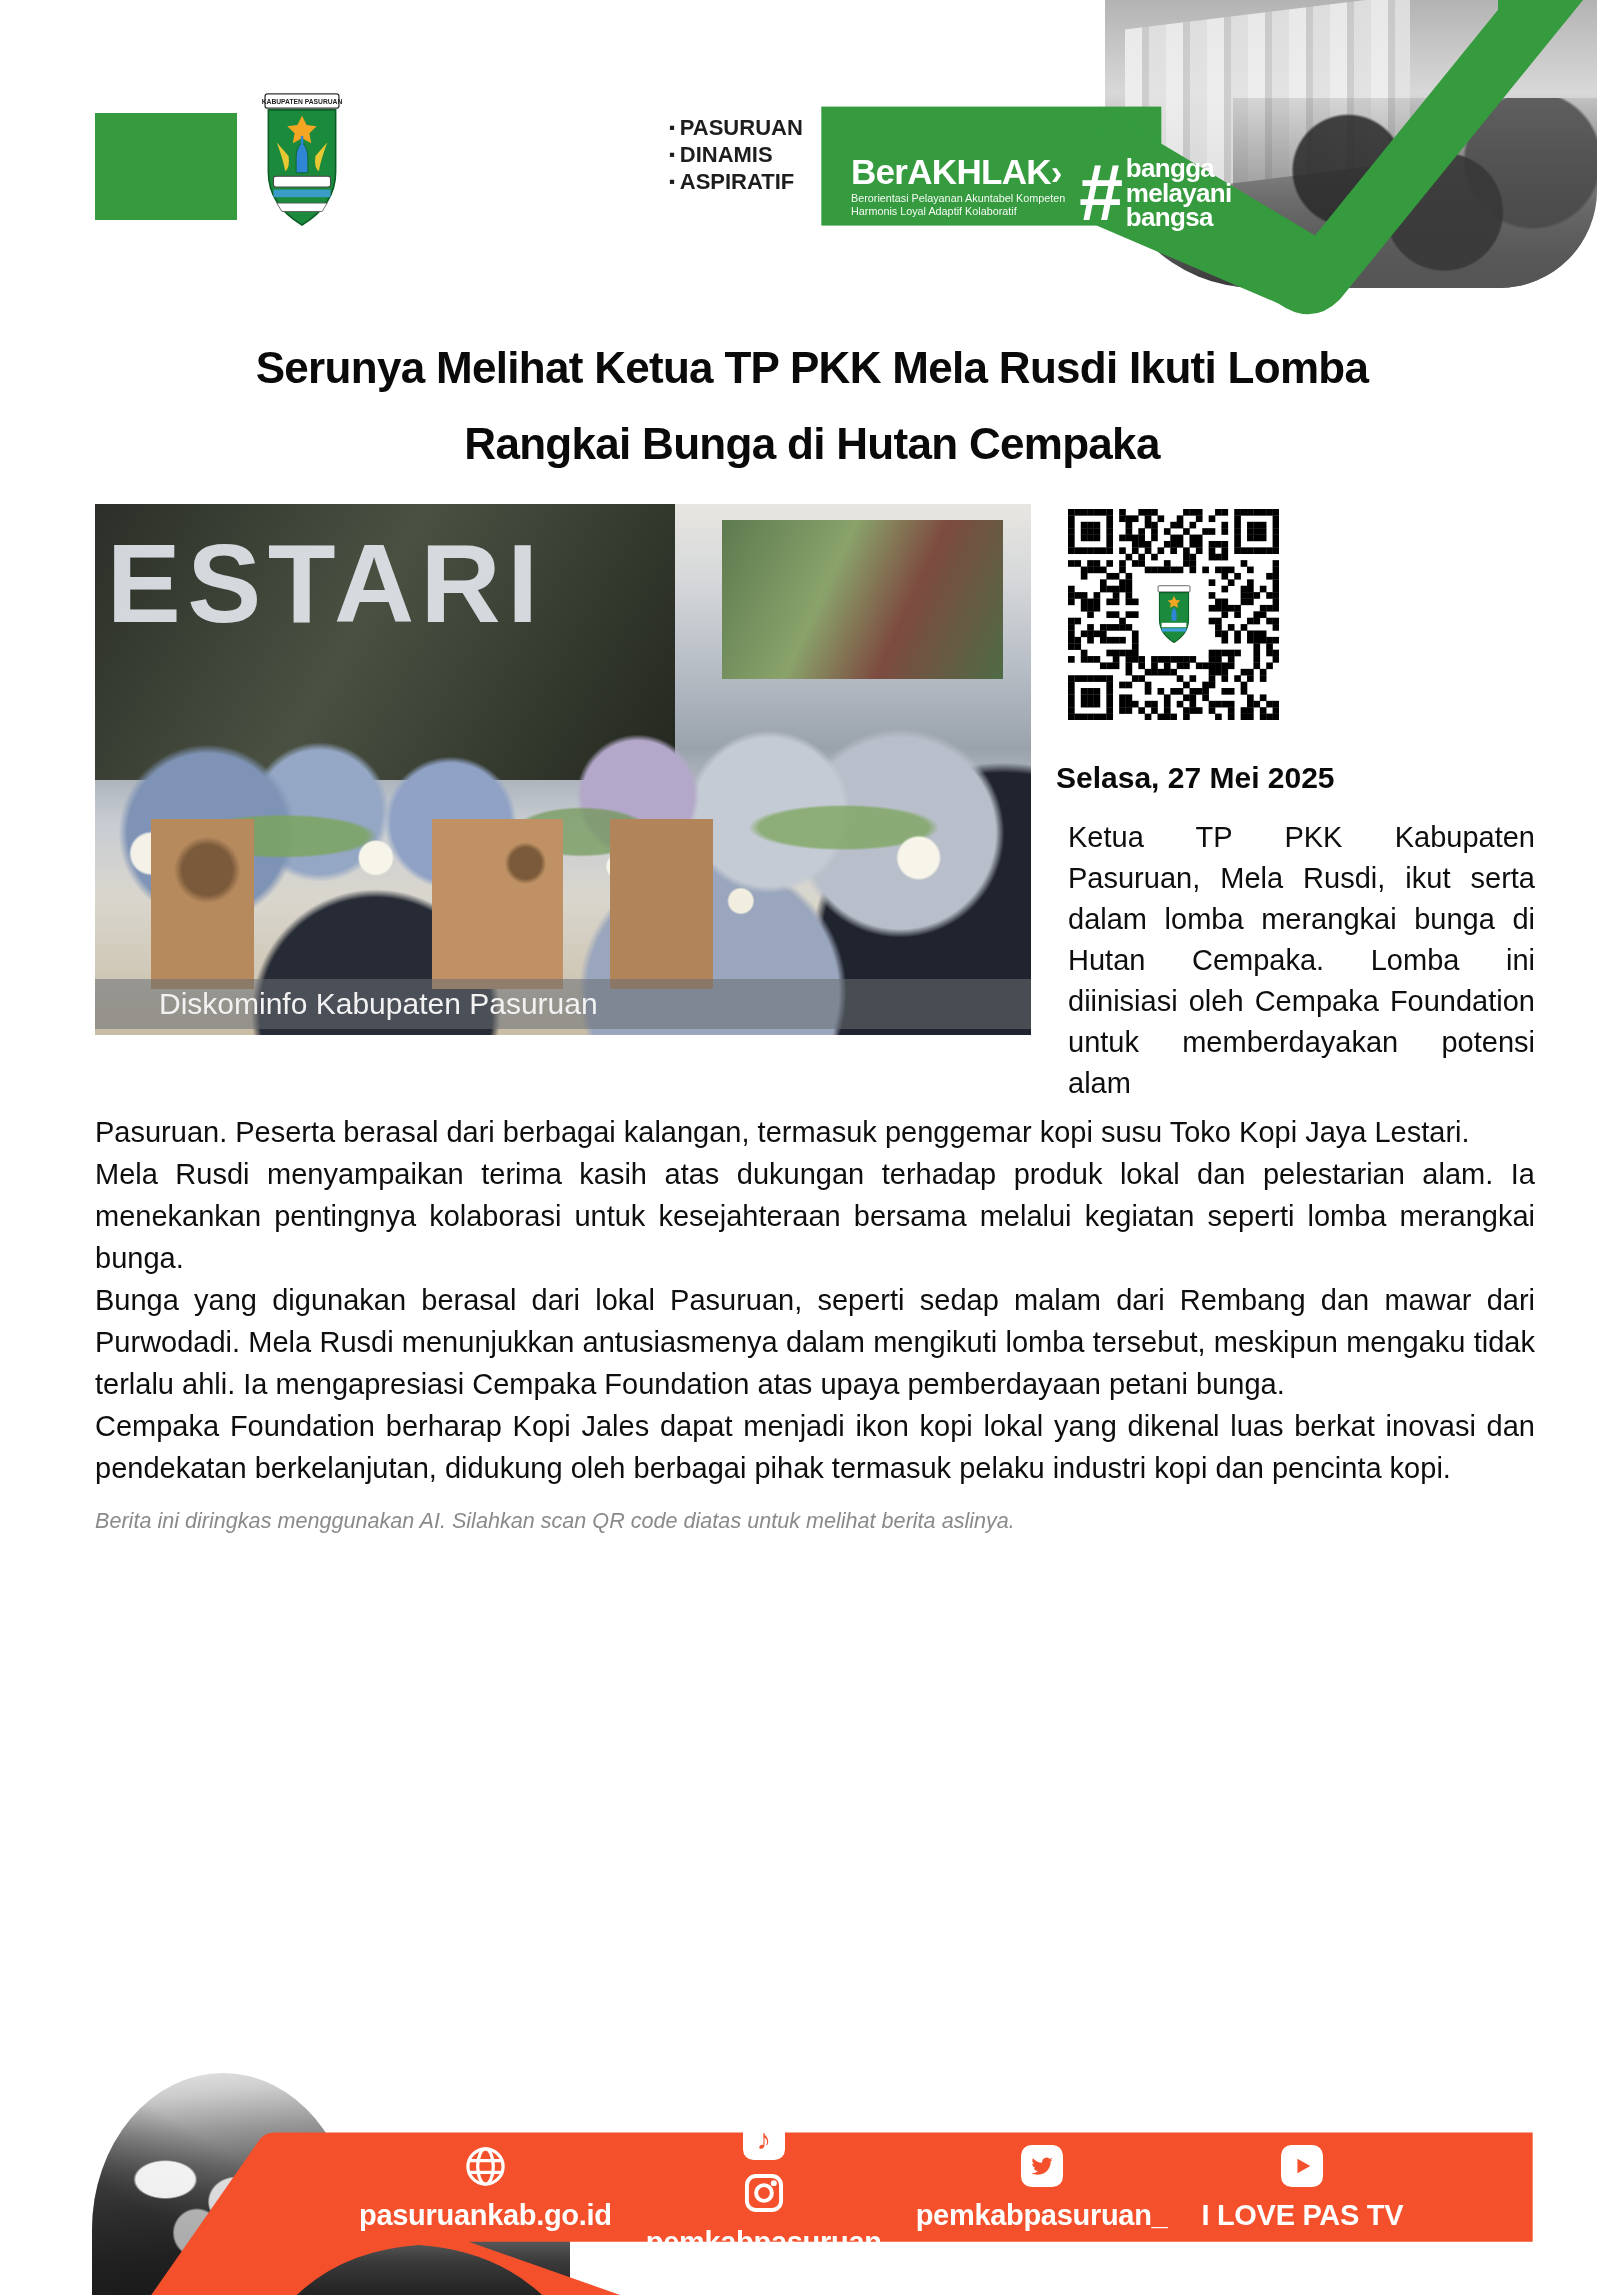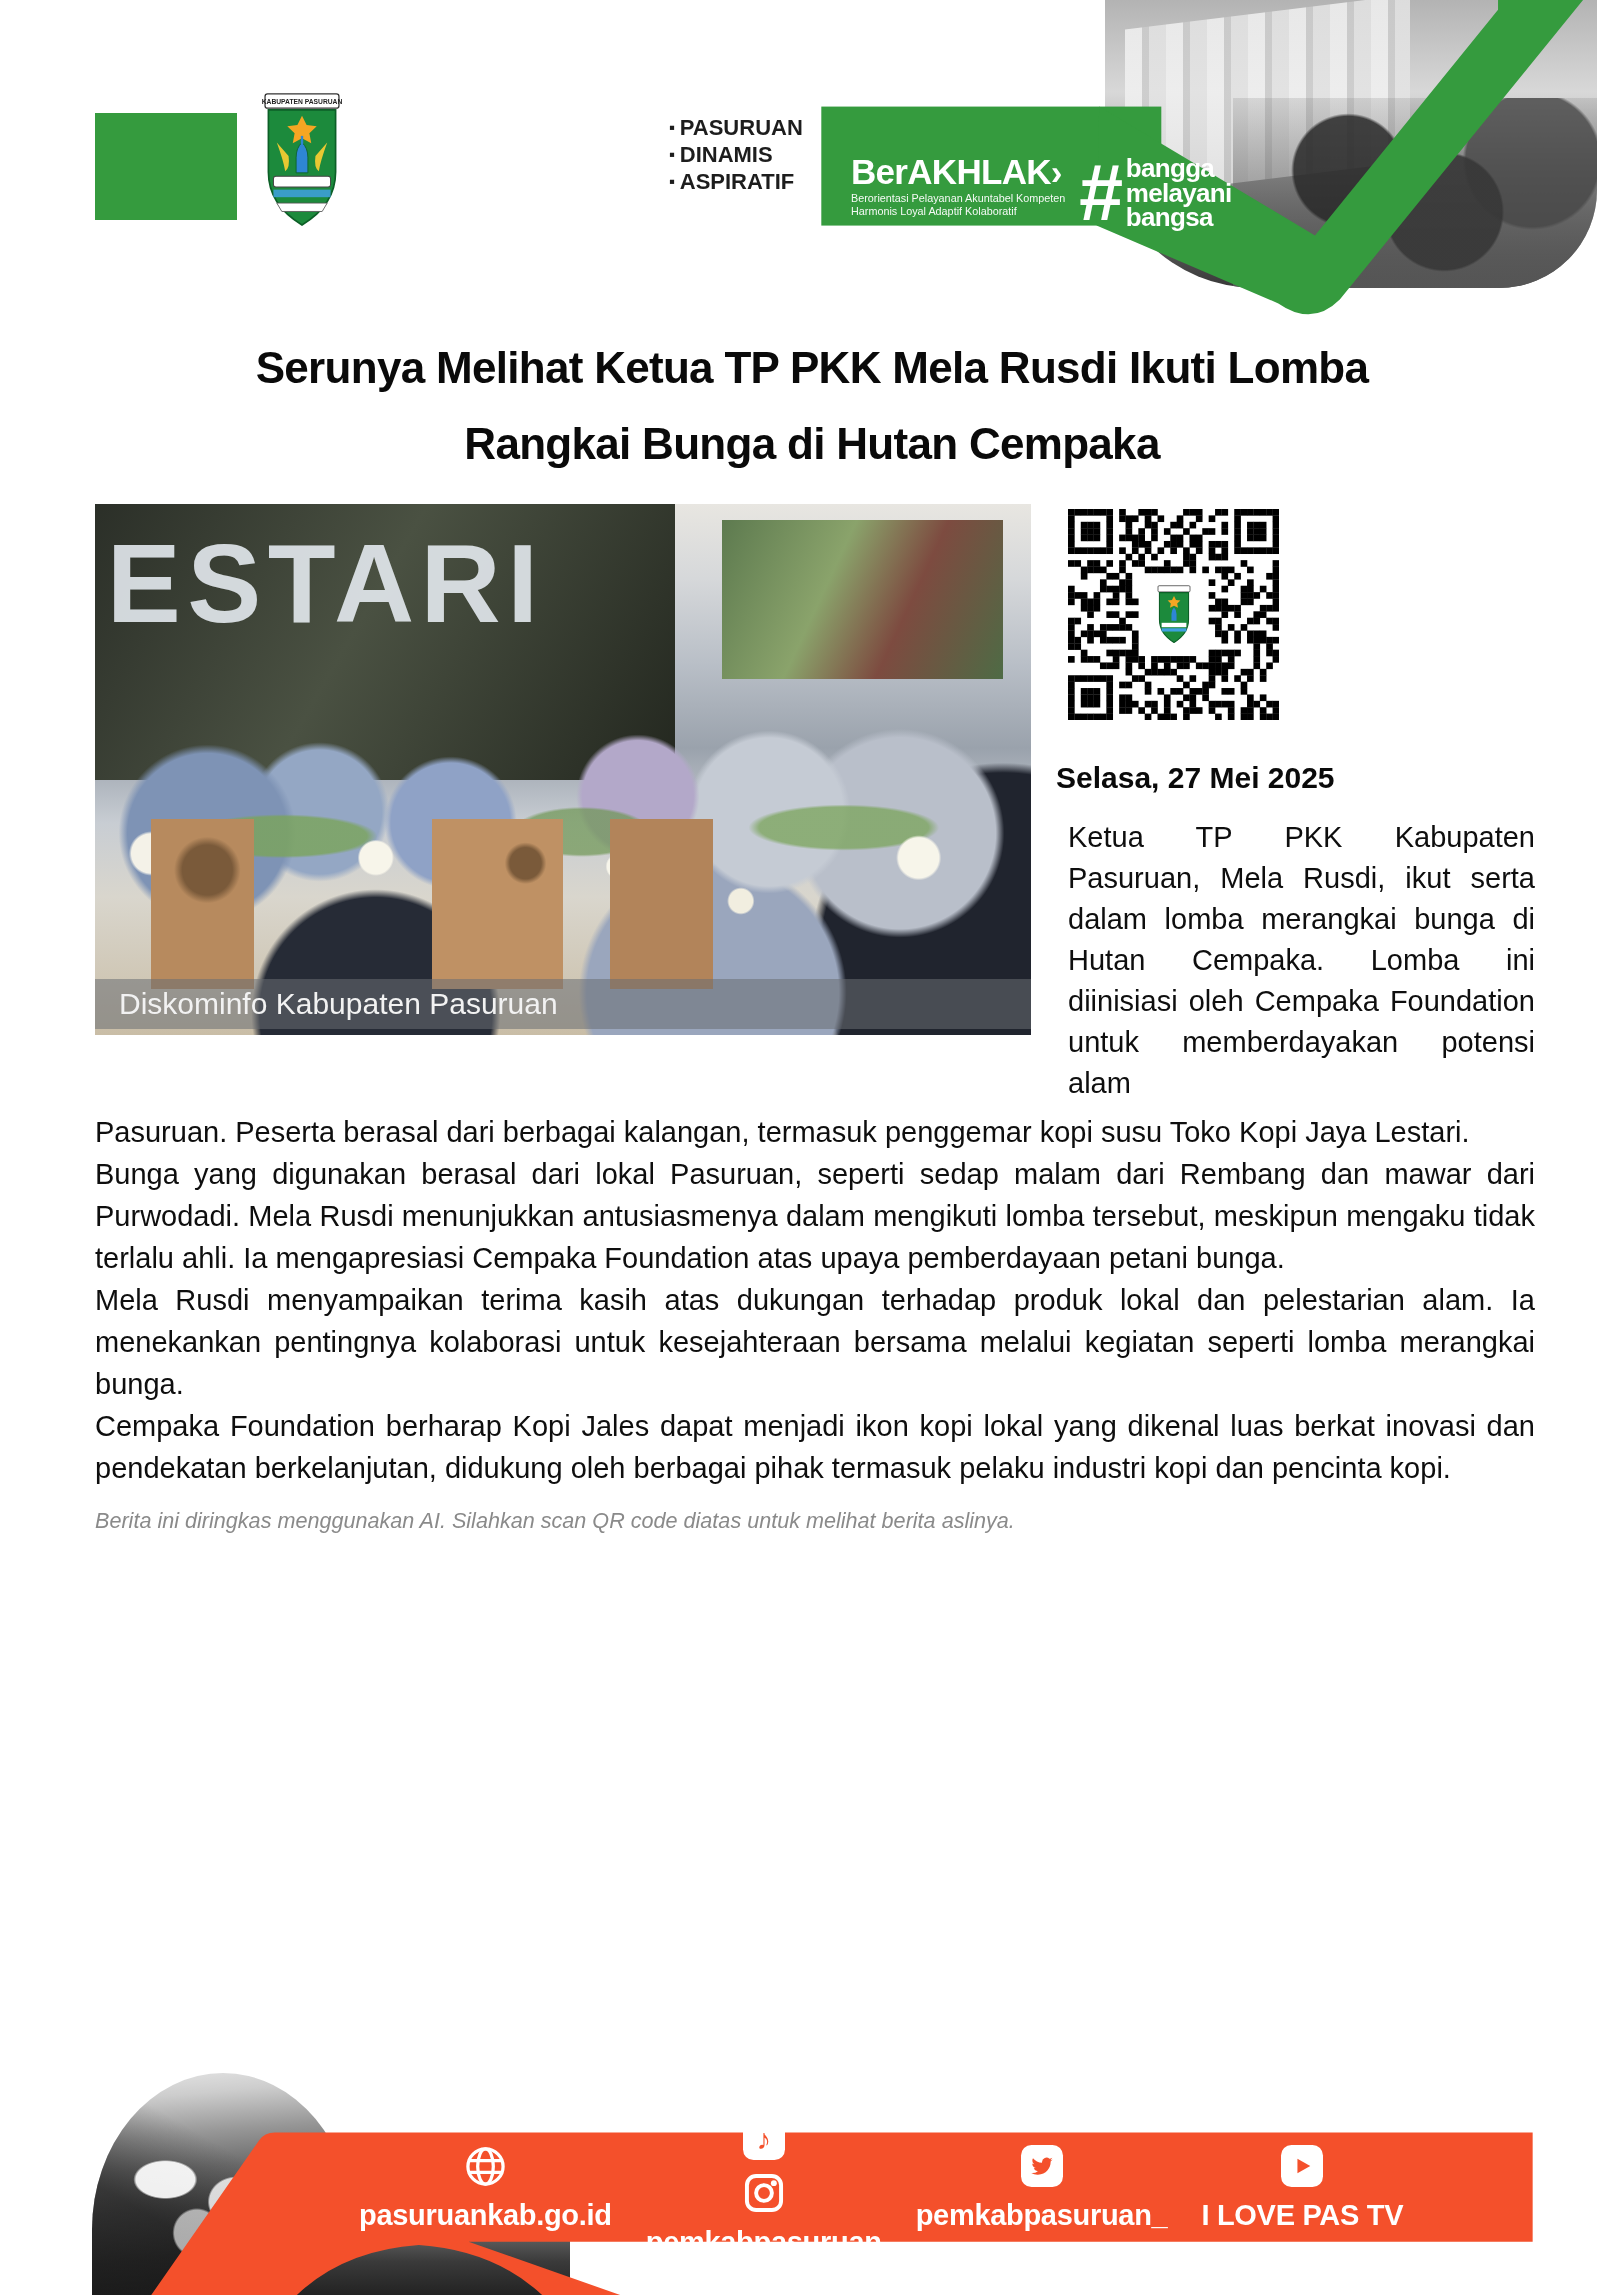--- a/index.html
+++ b/index.html
@@ -72,21 +72,21 @@
      radial-gradient(circle at 30% 30%,#f7f5ea 0 2.4%,transparent 2.7%),
      radial-gradient(circle at 41% 55%,#f1eee0 0 2%,transparent 2.3%),
      radial-gradient(circle at 56% 34%,#f7f5ea 0 2.2%,transparent 2.5%),
      radial-gradient(circle at 69% 50%,#f1eee0 0 1.8%,transparent 2.1%),
      radial-gradient(circle at 88% 30%,#f7f5ea 0 2.4%,transparent 2.7%),
      radial-gradient(ellipse at 20% 20%,rgba(122,164,90,.8) 0 8%,transparent 9%),
      radial-gradient(ellipse at 52% 18%,rgba(110,150,82,.7) 0 9%,transparent 10%),
      radial-gradient(ellipse at 80% 16%,rgba(122,164,90,.75) 0 8%,transparent 9%);}
   .photo-caption-strip{position:absolute;left:0;right:0;bottom:6.5px;height:50px;
      background:rgba(105,110,115,.55);display:flex;align-items:center;}
-  .photo-caption{color:#f2f2f2;font-size:30px;padding-left:24px;}
+  .photo-caption{color:#f2f2f2;font-size:30px;padding-left:24px;margin-left:40px;}
 
   
   .qr-wrap{position:absolute;left:1068px;top:509px;width:211px;height:211px;background:#fff;}
   .qr-logo{position:absolute;left:76px;top:68px;width:59px;height:75px;background:#fff;border-radius:9.2px;
            display:flex;align-items:center;justify-content:center;}
   .date{position:absolute;left:1056px;top:761px;width:467px;font-size:30px;font-weight:bold;color:#0a0a0a;}
   .col-text{position:absolute;left:1068px;top:817px;width:467px;font-size:29px;line-height:41px;
             color:#0e0e0e;text-align:justify;}
 
   
@@ -659,22 +659,22 @@
         <rect x="16" y="119" width="68" height="9" fill="#3fa0e0"></rect>
       </svg>
     </div>
   </div>
 
   <div class="date">Selasa, 27 Mei 2025</div>
   <div class="col-text">Ketua TP PKK Kabupaten Pasuruan, Mela Rusdi, ikut serta dalam lomba merangkai bunga di Hutan Cempaka. Lomba ini diinisiasi oleh Cempaka Foundation untuk memberdayakan potensi alam</div>
 
   <div class="body-text">
     <p>Pasuruan. Peserta berasal dari berbagai kalangan, termasuk penggemar kopi susu Toko Kopi Jaya Lestari.</p>
+    <p>Mela Rusdi menyampaikan terima kasih atas dukungan terhadap produk lokal dan pelestarian alam. Ia menekankan pentingnya kolaborasi untuk kesejahteraan bersama melalui kegiatan seperti lomba merangkai bunga.</p>
     <p>Bunga yang digunakan berasal dari lokal Pasuruan, seperti sedap malam dari Rembang dan mawar dari Purwodadi. Mela Rusdi menunjukkan antusiasmenya dalam mengikuti lomba tersebut, meskipun mengaku tidak terlalu ahli. Ia mengapresiasi Cempaka Foundation atas upaya pemberdayaan petani bunga.</p>
-    <p>Mela Rusdi menyampaikan terima kasih atas dukungan terhadap produk lokal dan pelestarian alam. Ia menekankan pentingnya kolaborasi untuk kesejahteraan bersama melalui kegiatan seperti lomba merangkai bunga.</p>
     <p>Cempaka Foundation berharap Kopi Jales dapat menjadi ikon kopi lokal yang dikenal luas berkat inovasi dan pendekatan berkelanjutan, didukung oleh berbagai pihak termasuk pelaku industri kopi dan pencinta kopi.</p>
     <div class="disclaimer">Berita ini diringkas menggunakan AI. Silahkan scan QR code diatas untuk melihat berita aslinya.</div>
   </div>
 
   <div class="ft-mountain1"></div>
   <div class="ft-mountain2"></div>
 
   <svg class="ft-orange" viewBox="0 0 2480 408">
     <path d="M 230 408
              L 396 170 Q 404 158 420 158

